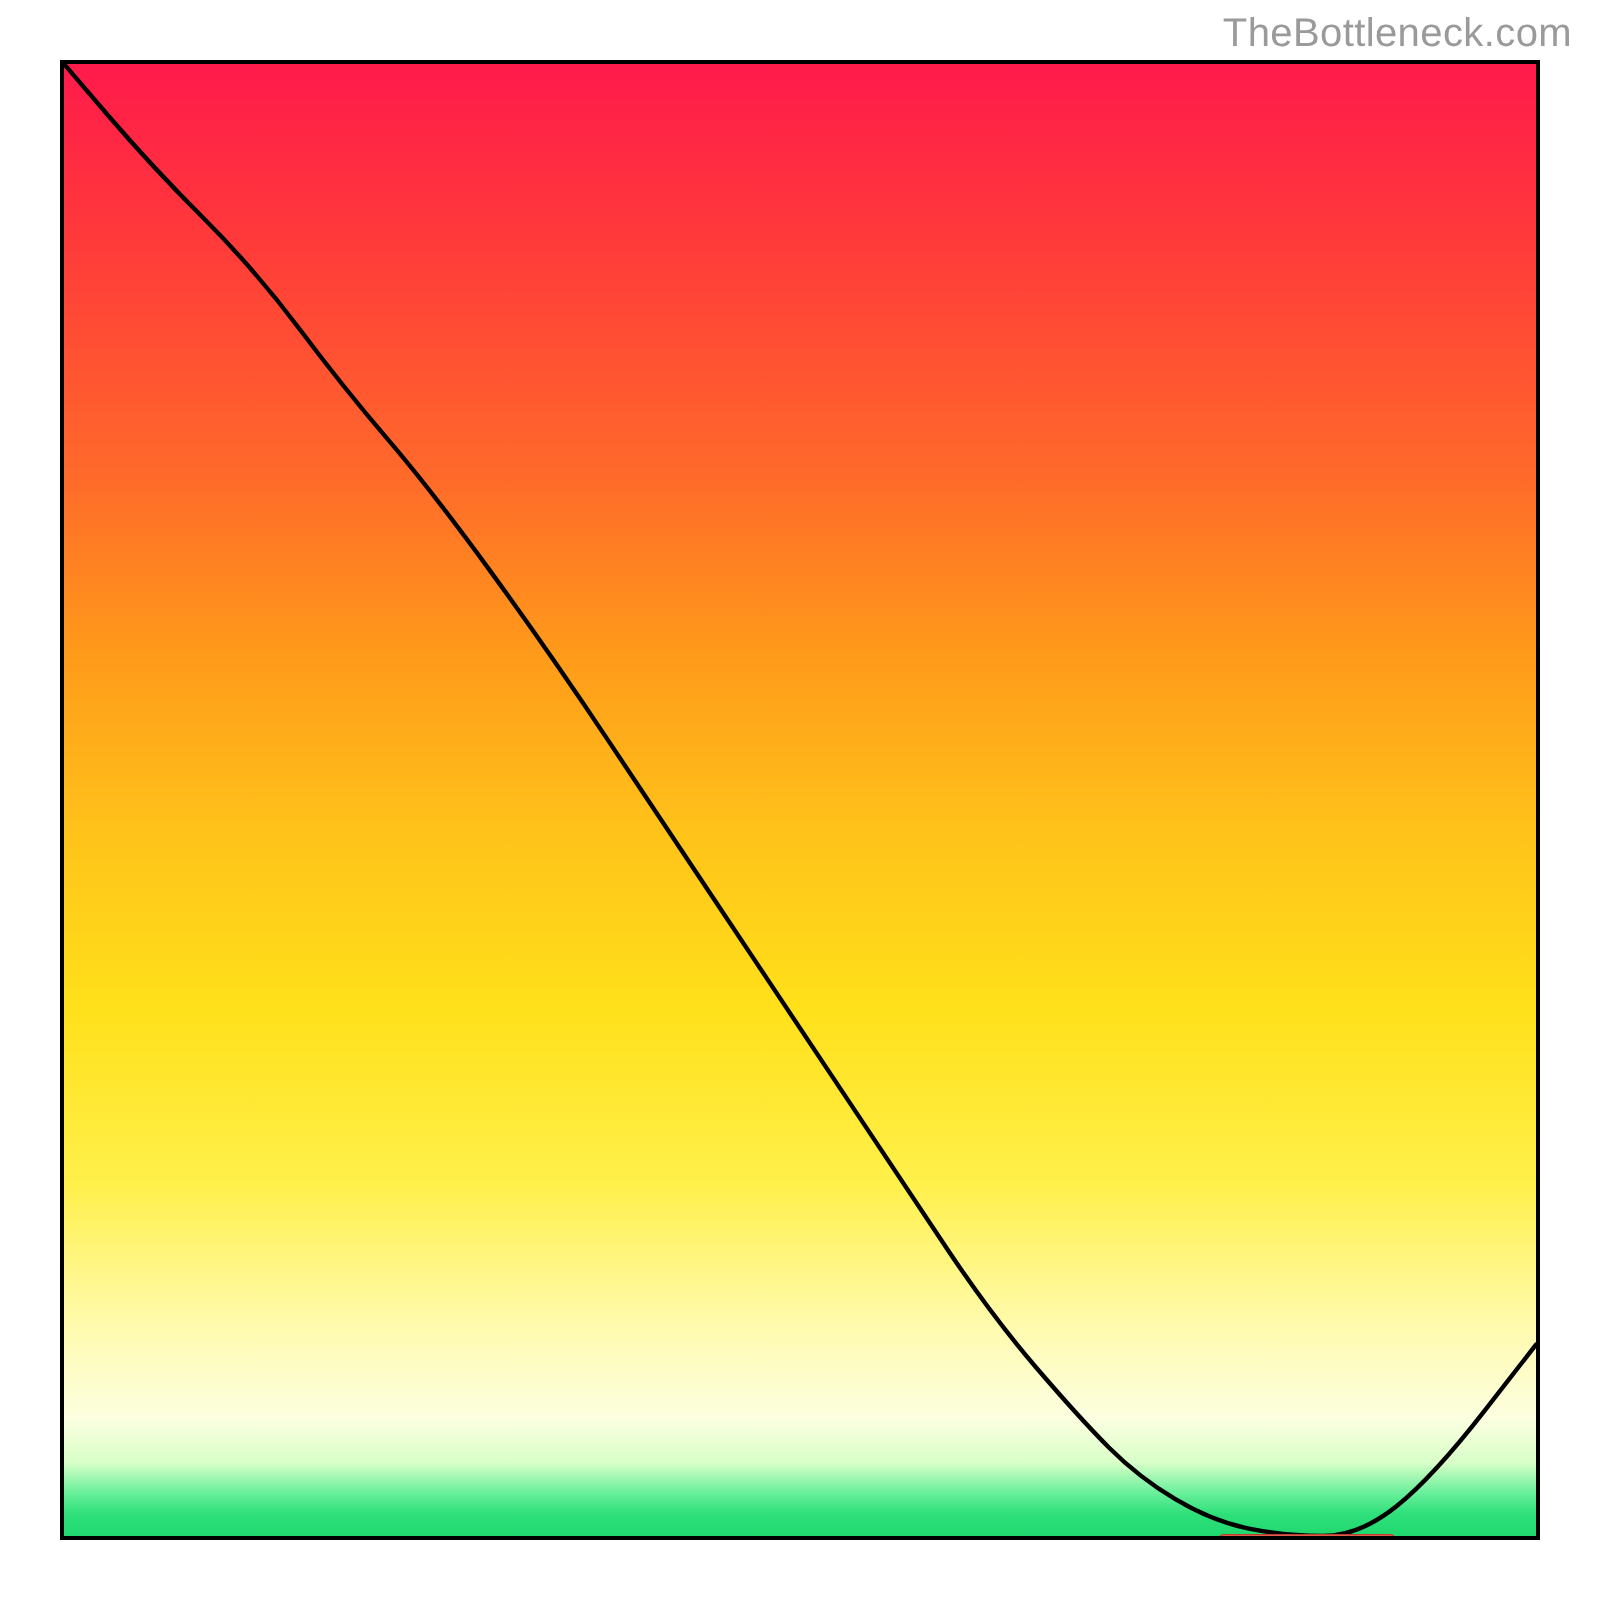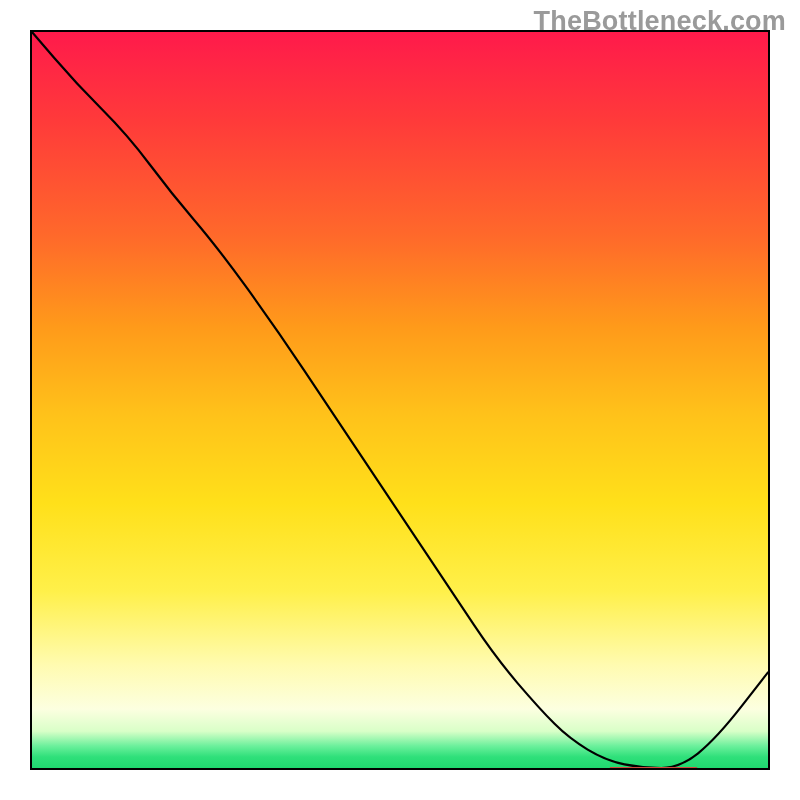--- a/index.html
+++ b/index.html
@@ -13,22 +13,22 @@
   }
   .frame {
     position: relative;
     width: 800px;
     height: 800px;
   }
   .watermark {
     position: absolute;
     top: 6px;
     right: 14px;
-    font-size: 27px;
-    font-weight: 700;
+    font-size: 20px;
+    font-weight: 400;
     color: #9a9a9a;
     letter-spacing: 0.2px;
     z-index: 30;
   }
   .plot-area {
     position: absolute;
     left: 30px;
     top: 30px;
     width: 740px;
     height: 740px;

